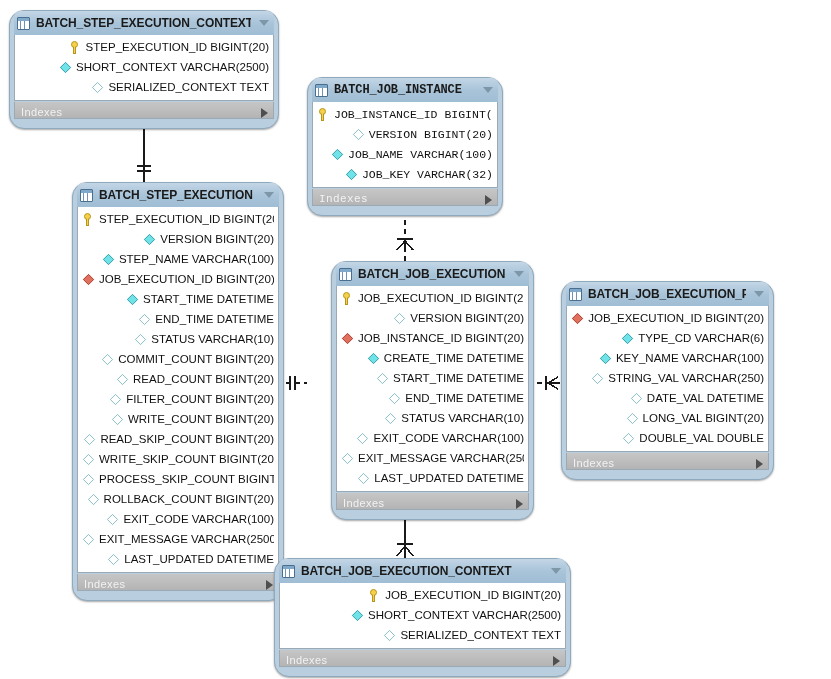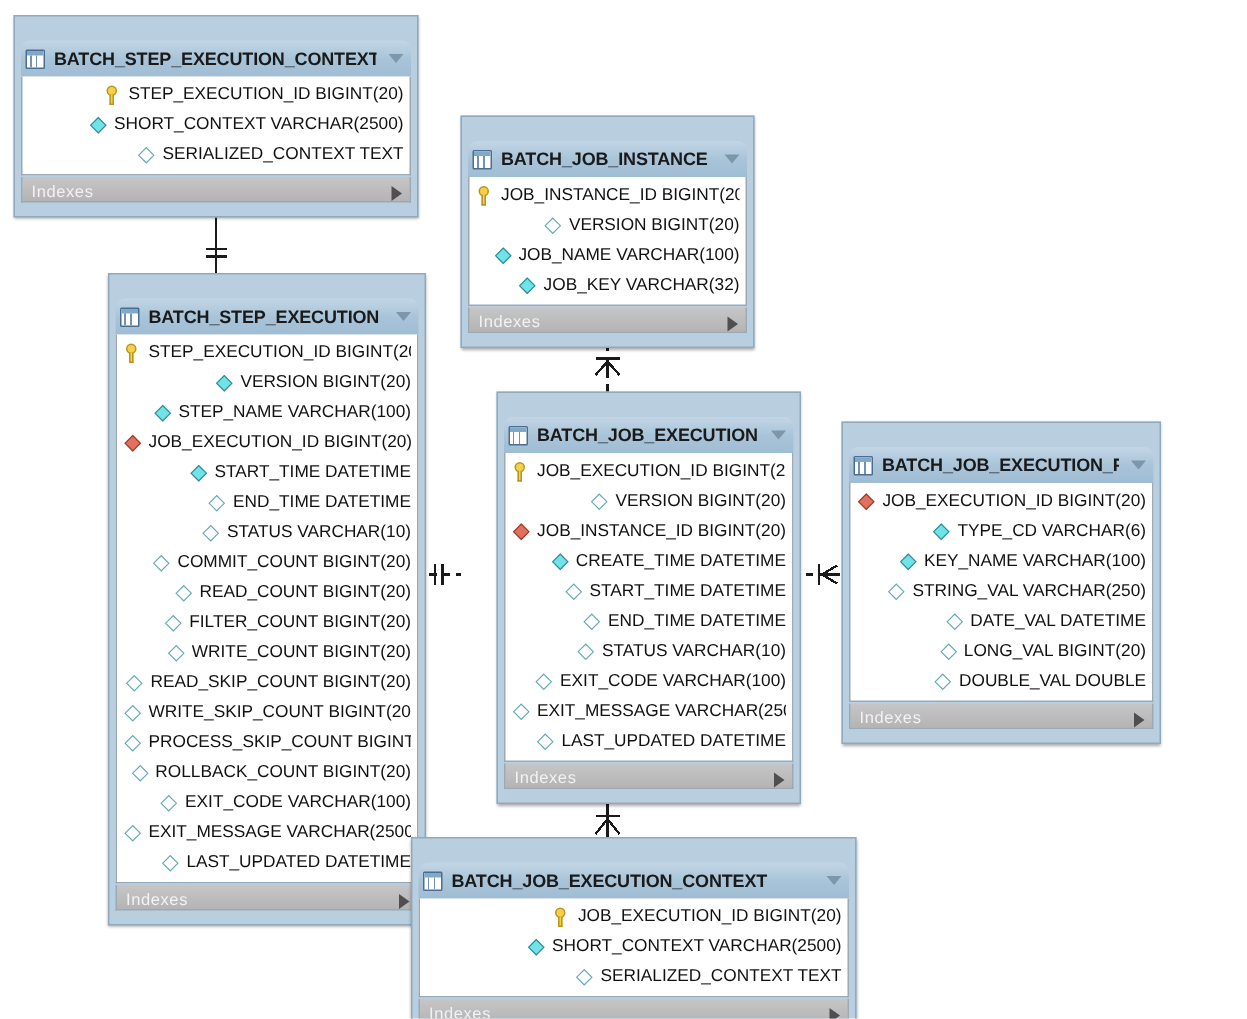--- a/index.html
+++ b/index.html
@@ -12,23 +12,23 @@
   }
   #canvas{position:absolute;left:0;top:0;width:831px;height:679px;}
   #links{position:absolute;left:0;top:0;width:831px;height:679px;pointer-events:none;}
 
   
   .table-box{
     position:absolute;
     box-sizing:border-box;
     background:#b9cfe0;
     border:1px solid #8fa9bd;
-    border-radius:0;
+    border-radius:15px;
     box-shadow:0 1px 2px rgba(0,0,0,.35);
-    padding:16px 4px 9px 4px;
+    padding:0 4px 9px 4px;
   }
   .tb-header{
     height:24px;
     display:flex;align-items:center;
     gap:6px;
     padding:0 4px 0 3px;
     background:linear-gradient(to bottom,#c3d6e6 0%,#a9c4d9 50%,#9fbdd4 100%);
     border-radius:6px 6px 0 0;
   }
   .tb-title{
@@ -219,21 +219,21 @@
           <div class="col-row">
             <span class="icon-diamond hollow"></span>
             <span class="col-name">SERIALIZED_CONTEXT TEXT</span>
           </div>
         </div>
         <div class="tb-indexes">
           <span class="idx-label">Indexes</span>
           <span class="icon-play"></span>
         </div>
       </div>
-      <div class="table-box" style="left: 307px; top: 77px; width: 196px;">
+      <div class="table-box" style="left: 307px; top: 77px; width: 196px; font-family: Liberation Mono, monospace;">
         <div class="tb-header">
           <span class="icon-table"></span>
           <span class="tb-title">BATCH_JOB_INSTANCE</span>
           <span class="icon-chevron"></span>
         </div>
         <div class="tb-cols">
           <div class="col-row">
             <span class="icon-key"></span>
             <span class="col-name">JOB_INSTANCE_ID BIGINT(20)</span>
           </div>

